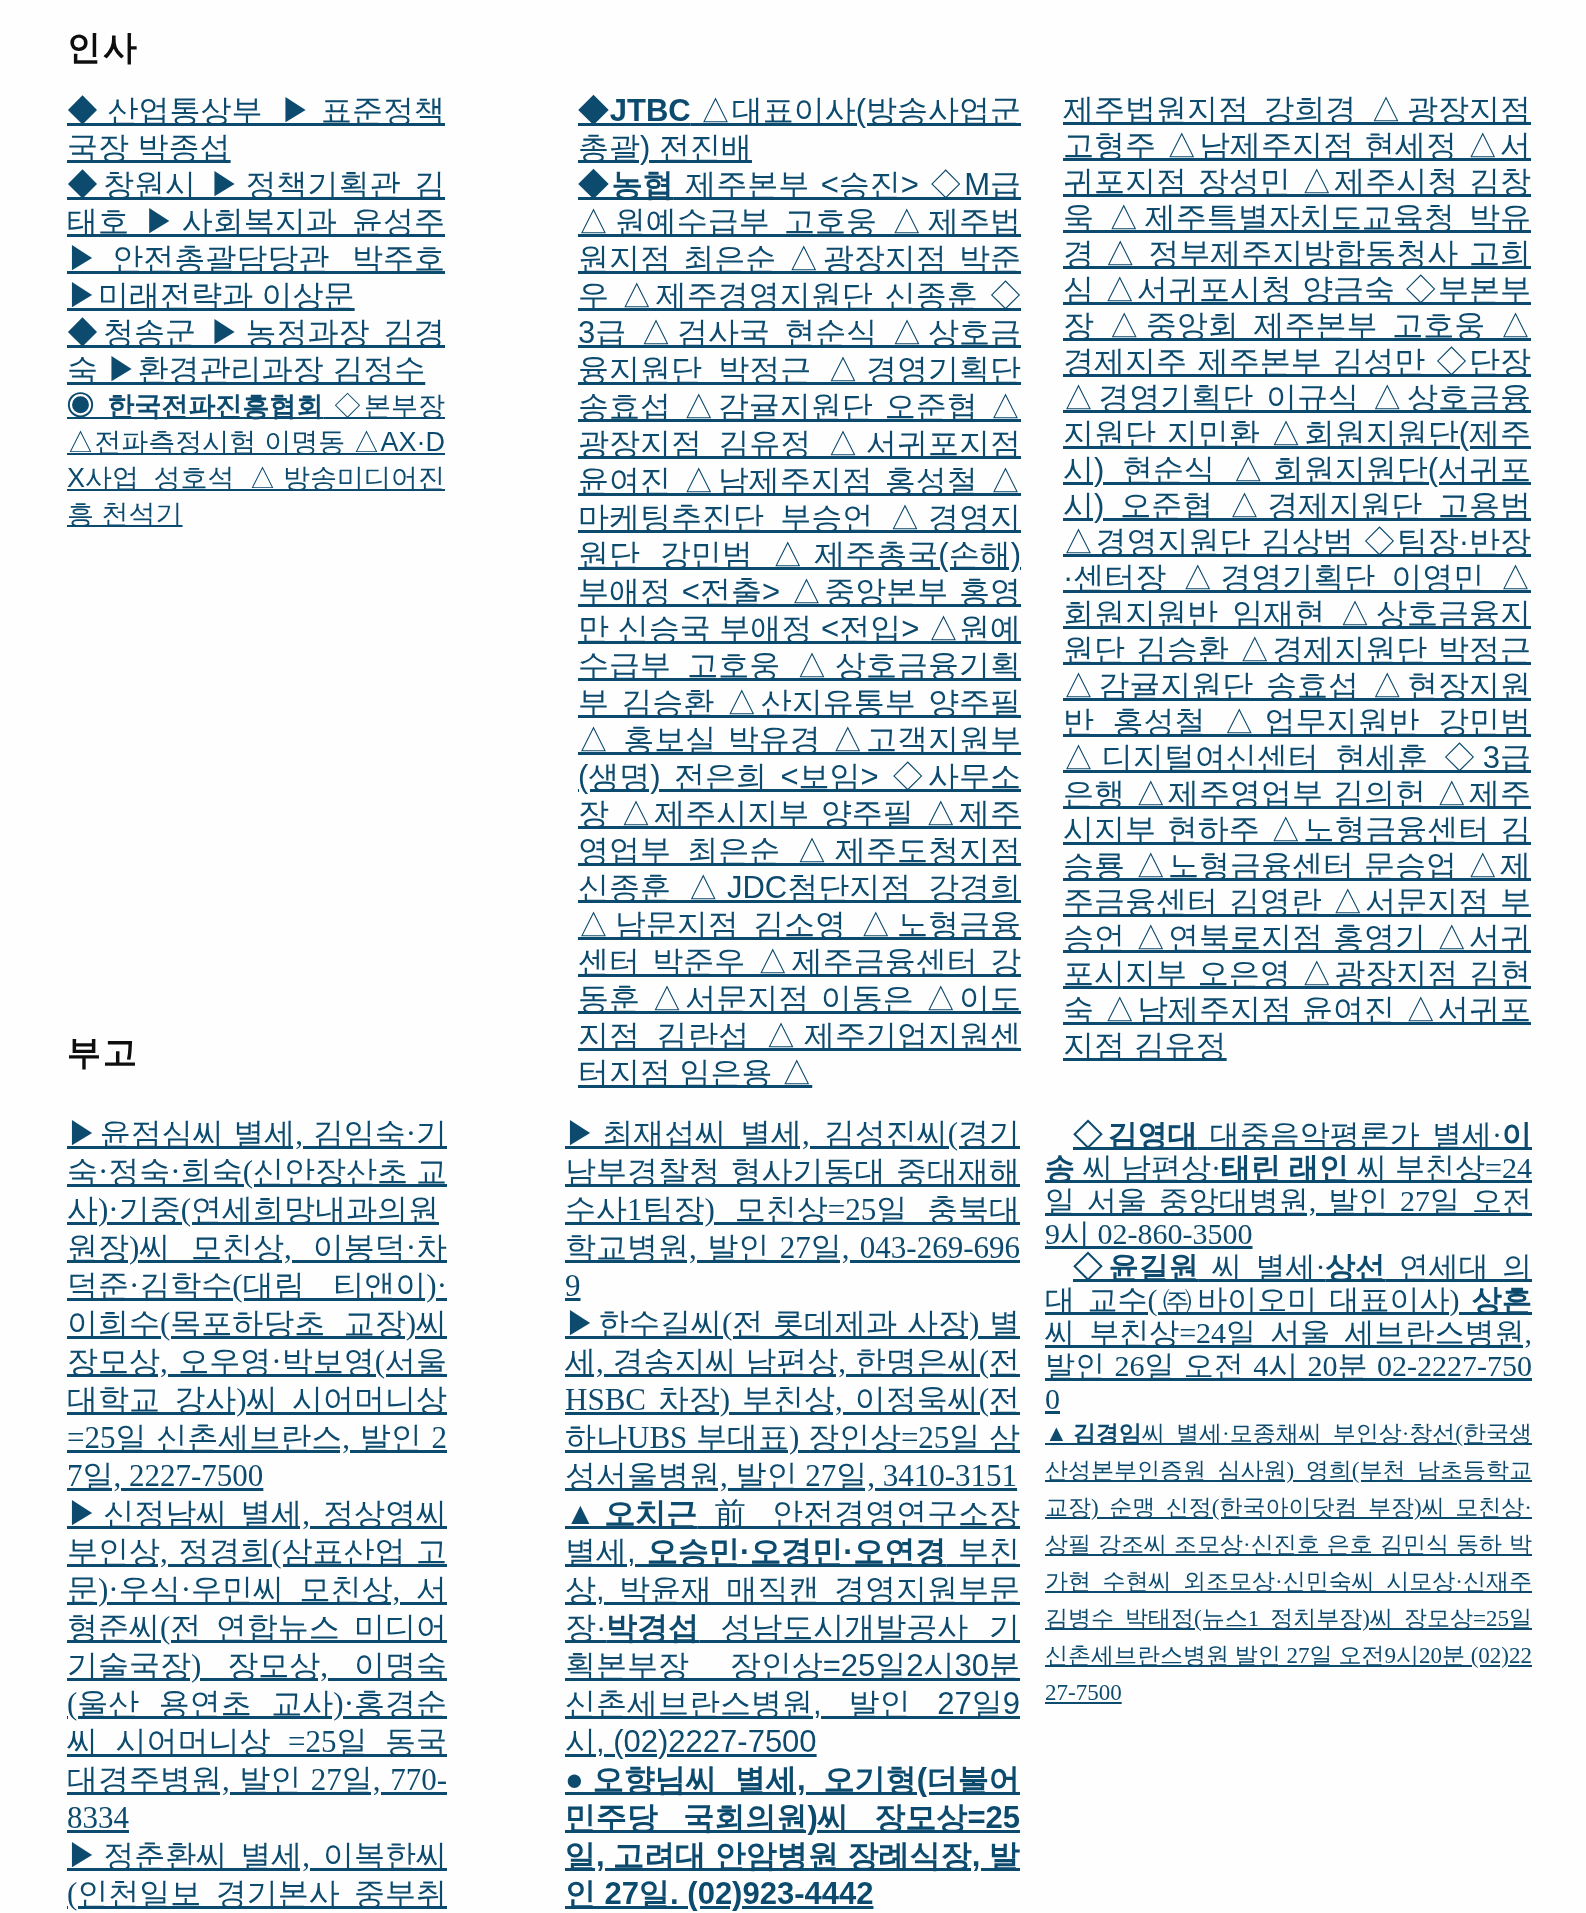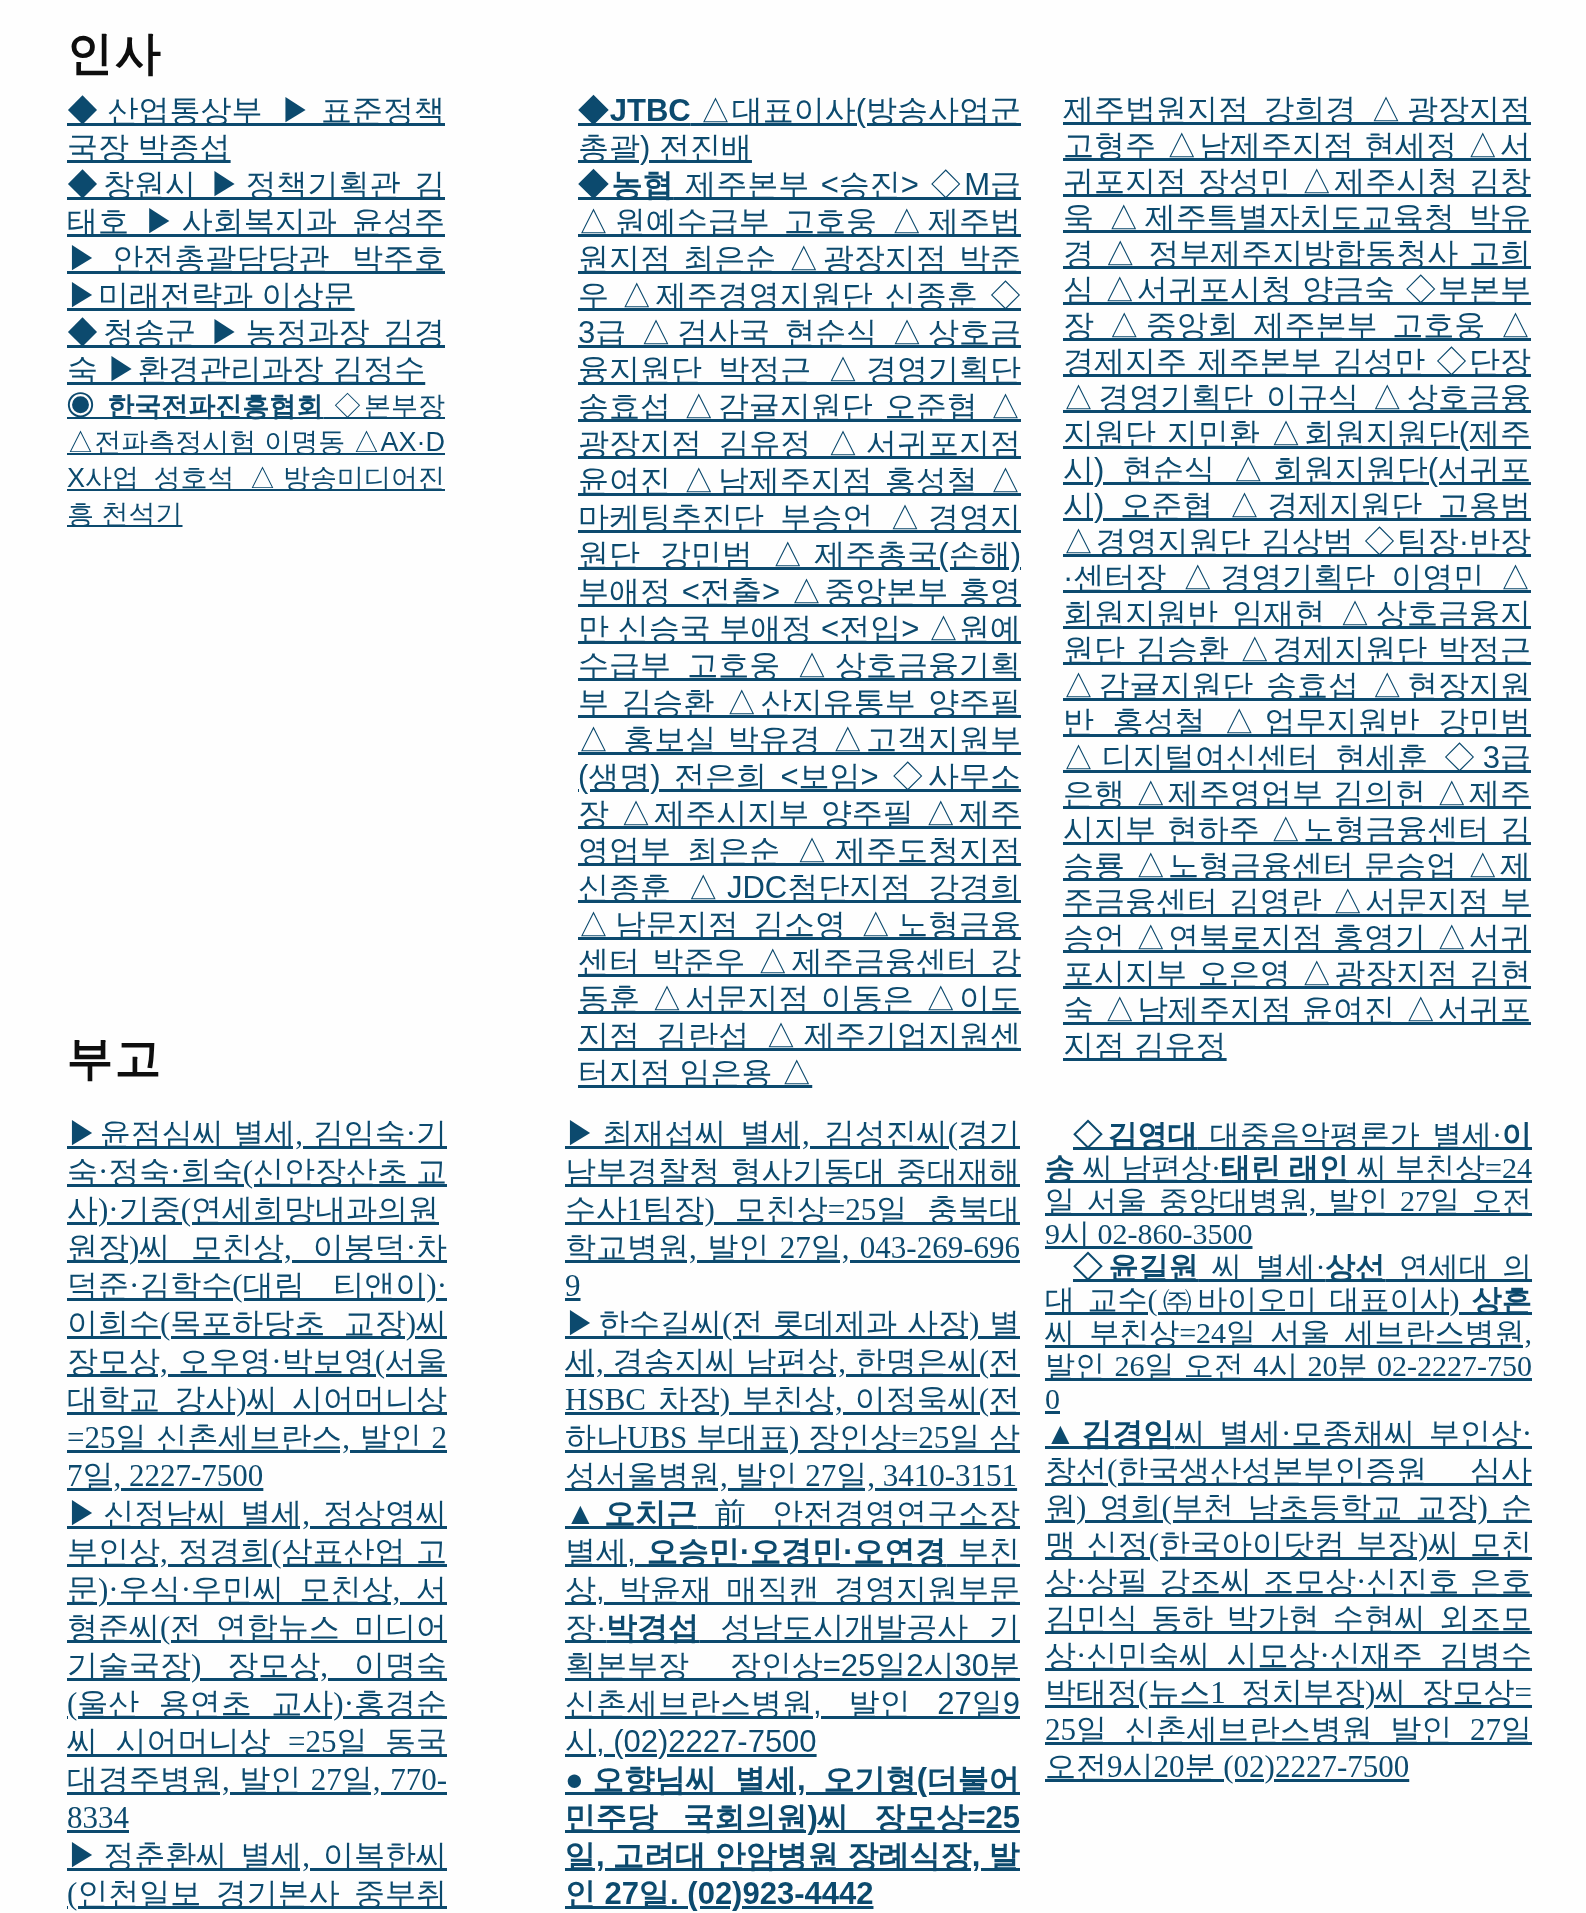--- a/index.html
+++ b/index.html
@@ -7,21 +7,21 @@
     position:relative;
     width:1586px; height:1913px;
     margin:0 auto;
     background:#fefefe;
     color:#151515;
     font-family:"Liberation Sans", sans-serif;
     overflow:hidden;
   }
   .sec-title {
     position:absolute;
-    font-size:46px;
+    font-size:34px;
     font-weight:700;
     letter-spacing:2px;
     line-height:1;
     color:#0e0e0e;
     font-family:"Liberation Sans", sans-serif;
   }
   .col {
     position:absolute;
     text-align:justify;
     word-break:break-all;
@@ -40,21 +40,21 @@
 
   
   .bugo-col { font-size:31px; line-height:38px; font-family:"Liberation Serif", serif; }
   .bugo-c1 { left:67px;  top:1115px; width:380px; }
   .bugo-c2 { left:565px; top:1115px; width:455px; }
   .bugo-c3 { left:1045px;top:1118px; width:487px; }
   .gothic   { font-family:"Liberation Sans", sans-serif; }
   .semibold { font-weight:600; }
   .obit-small { font-size:30px; line-height:33px; }
   .indent1 { text-indent:28px; }
-  .obit-large { font-size:31px; line-height:37px; }
+  .obit-large { font-size:23px; line-height:37px; }
 </style>
 </head>
 <body>
 
 <div class="page">
 
   <div class="sec-title" style="left:67px; top:30px;">인사</div>
 
   <div class="col insa-col insa-c1">
     <p><span>◆산업통상부 ▶표준정책국장 박종섭</span></p>

